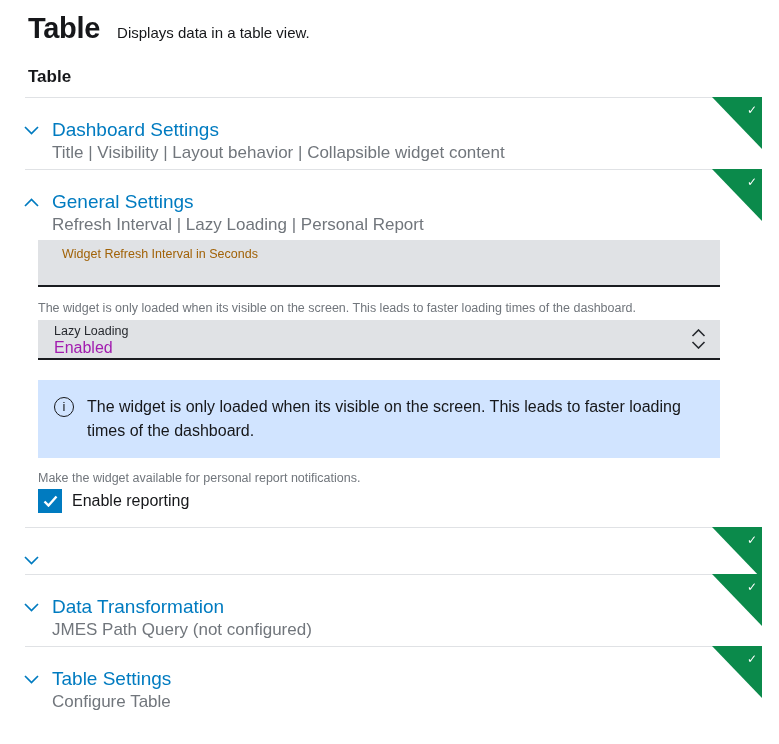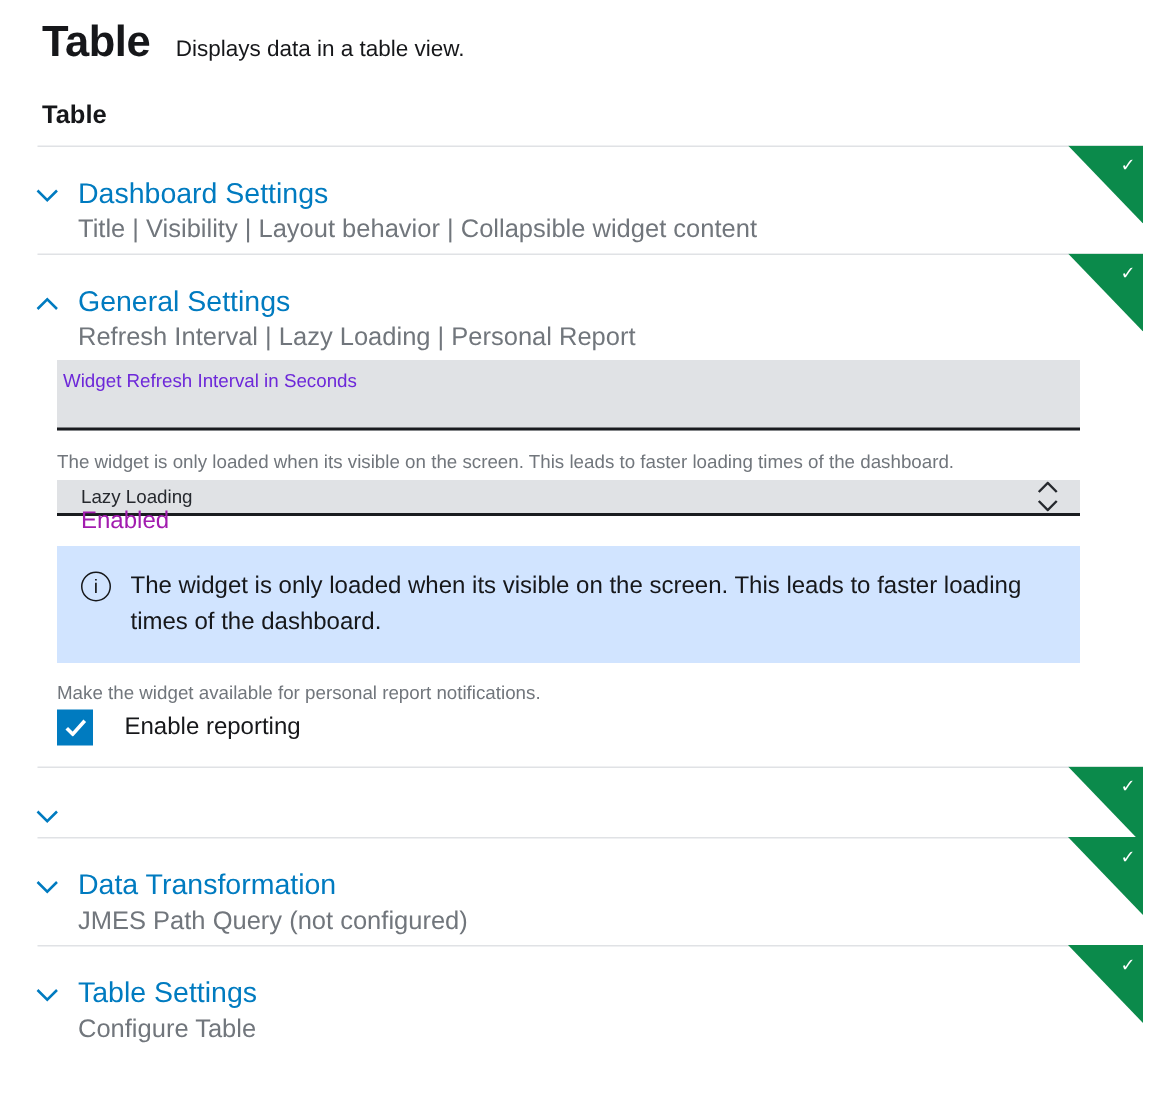--- a/index.html
+++ b/index.html
@@ -28,39 +28,39 @@
   .corner { position: absolute; top: 0; right: 17px; width: 50px; height: 52px;
             background: #0b8a4b; clip-path: polygon(0 0, 100% 0, 100% 100%); z-index: 2; }
   .corner .check { position: absolute; top: 7px; right: 5px; color: #ffffff;
                    font-size: 12px; font-weight: 700; line-height: 12px; }
 
   
   .form { margin: 0 59px 0 38px; padding: 6px 0 14px 0; }
 
   .text-field { position: relative; height: 47px; background: #e0e2e5;
                 border-bottom: 2px solid #1a1c20; }
-  .flabel { position: absolute; top: 7px; left: 4px; font-size: 12.5px; color: #6d28d9; }
+  .flabel { position: absolute; top: 7px; left: 24px; font-size: 12.5px; color: #a16207; }
 
   .hint { font-size: 12.5px; color: #71767c; line-height: 15px; margin-top: 14px; }
 
-  .select-field { position: relative; height: 24px; background: #e0e2e5;
+  .select-field { position: relative; height: 40px; background: #e0e2e5;
                   border-bottom: 2px solid #1a1c20; margin-top: 4px; cursor: pointer; }
   .select-field .slabel { position: absolute; top: 4px; left: 16px; font-size: 12.5px; color: #26292e; }
   .select-field .svalue { position: absolute; top: 19px; left: 16px; font-size: 16px; color: #a21caf; }
   .stepper { position: absolute; right: 14px; top: 50%; transform: translateY(-50%);
              display: flex; flex-direction: column; gap: 4px; }
   .stepper svg { display: block; }
 
   .info { display: flex; gap: 13px; background: #d1e4ff; padding: 15px 16px; margin-top: 20px; }
   .info-icon { flex: none; width: 20px; height: 20px; border: 1.5px solid #16171a;
                border-radius: 50%; text-align: center; line-height: 17px; font-size: 13px;
                color: #16171a; margin-top: 2px; }
   .info-text { font-size: 16px; line-height: 24px; color: #16171a; padding-right: 20px; }
 
-  .check-row { display: flex; align-items: center; gap: 21px; margin-top: 3px; }
+  .check-row { display: flex; align-items: center; gap: 10px; margin-top: 3px; }
   .checkbox { width: 24px; height: 24px; background: #007bc0; display: flex;
               align-items: center; justify-content: center; cursor: pointer; flex: none; }
   .check-label { font-size: 16px; color: #16171a; }
 </style>
 </head>
 <body>
 
 <div class="page-head">
   <div class="title-row">
     <div class="page-title">Table</div>

